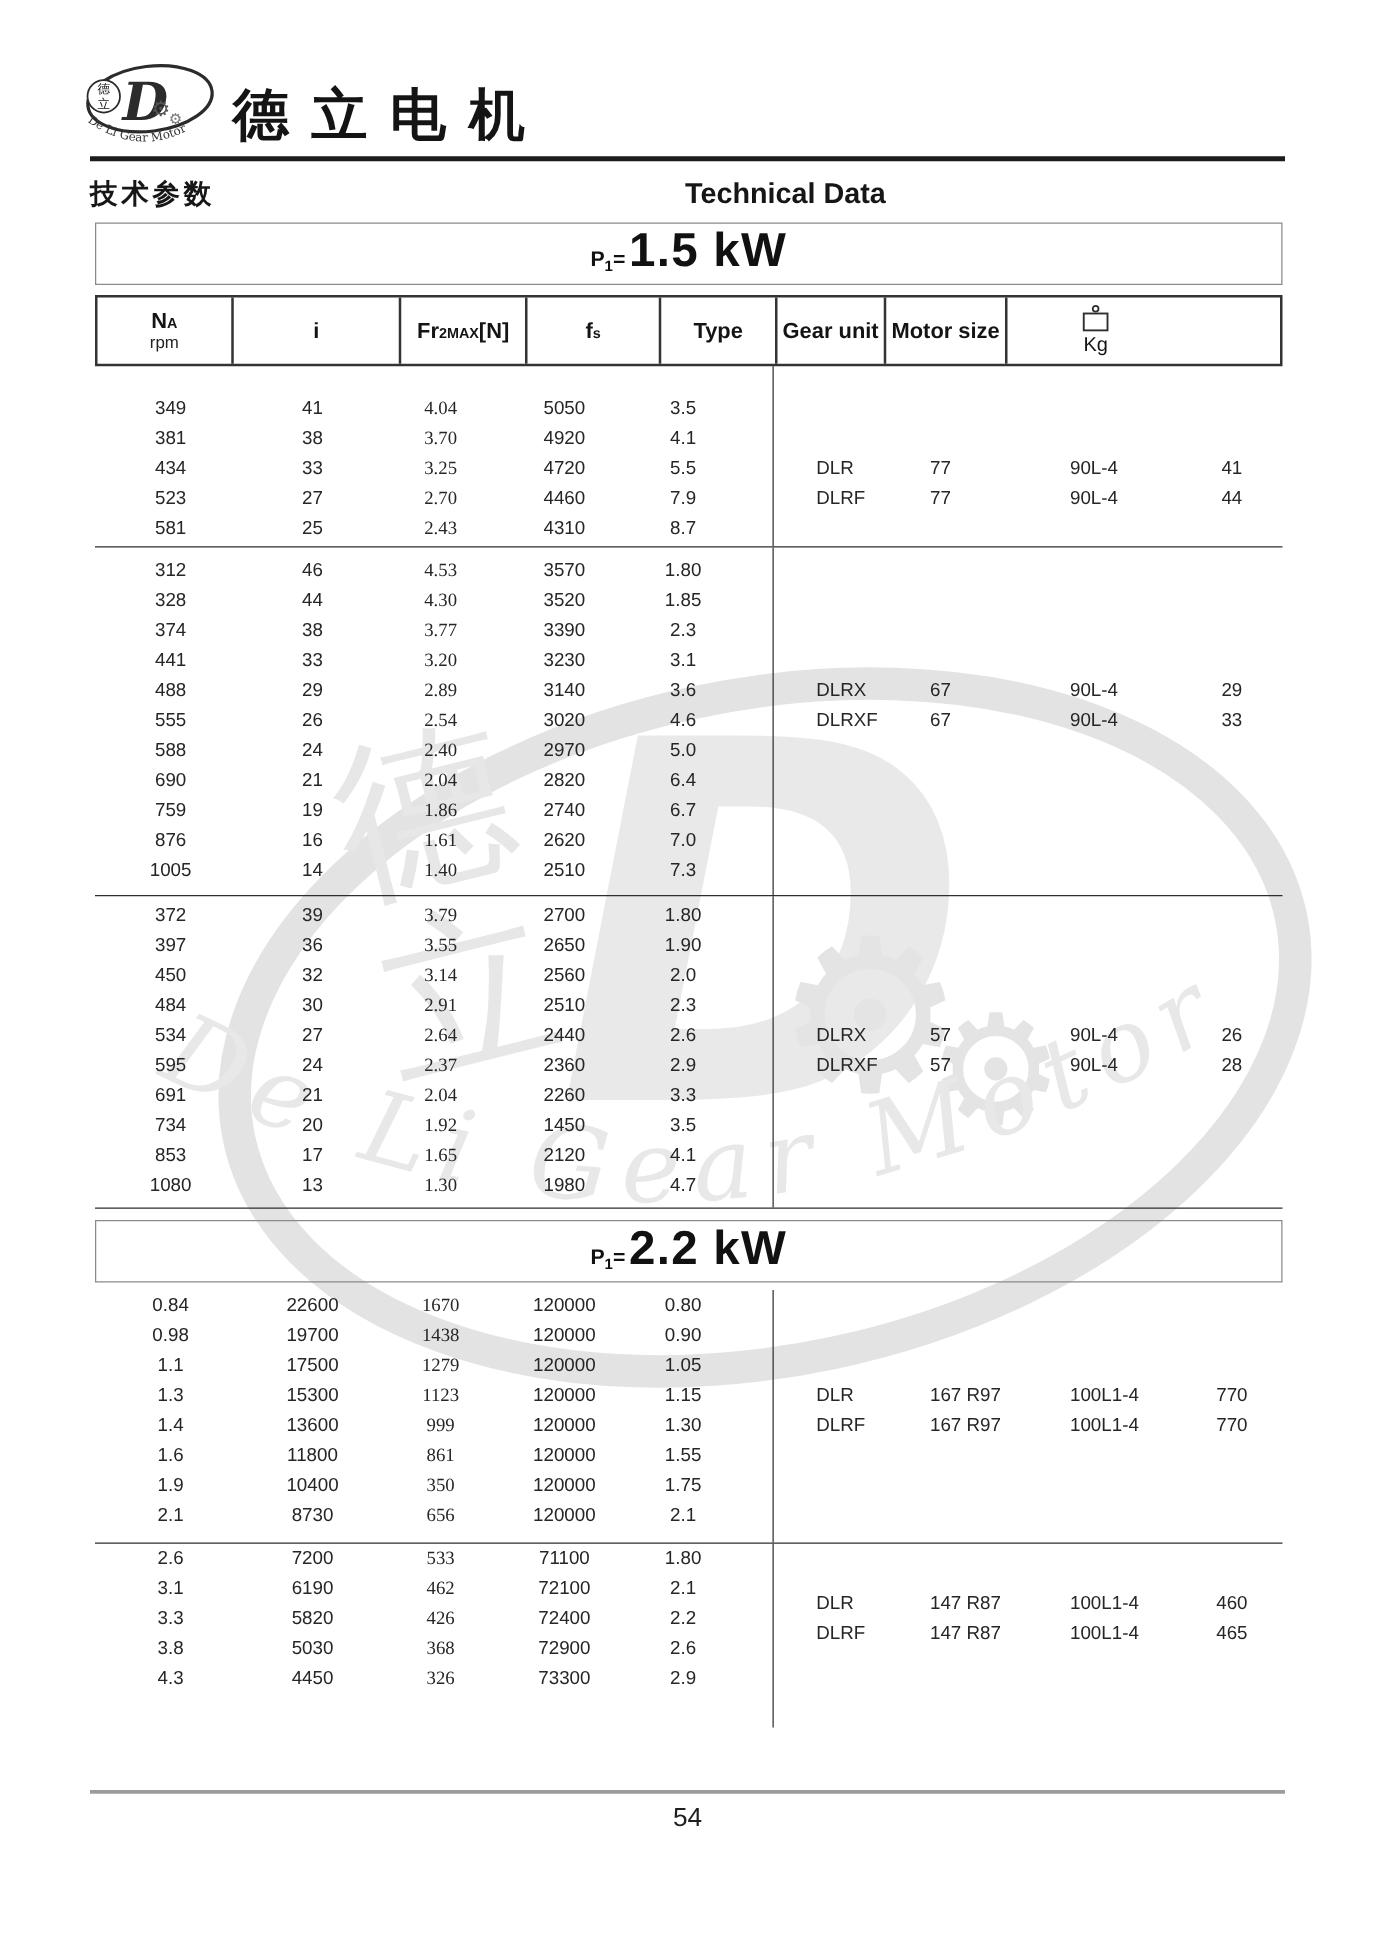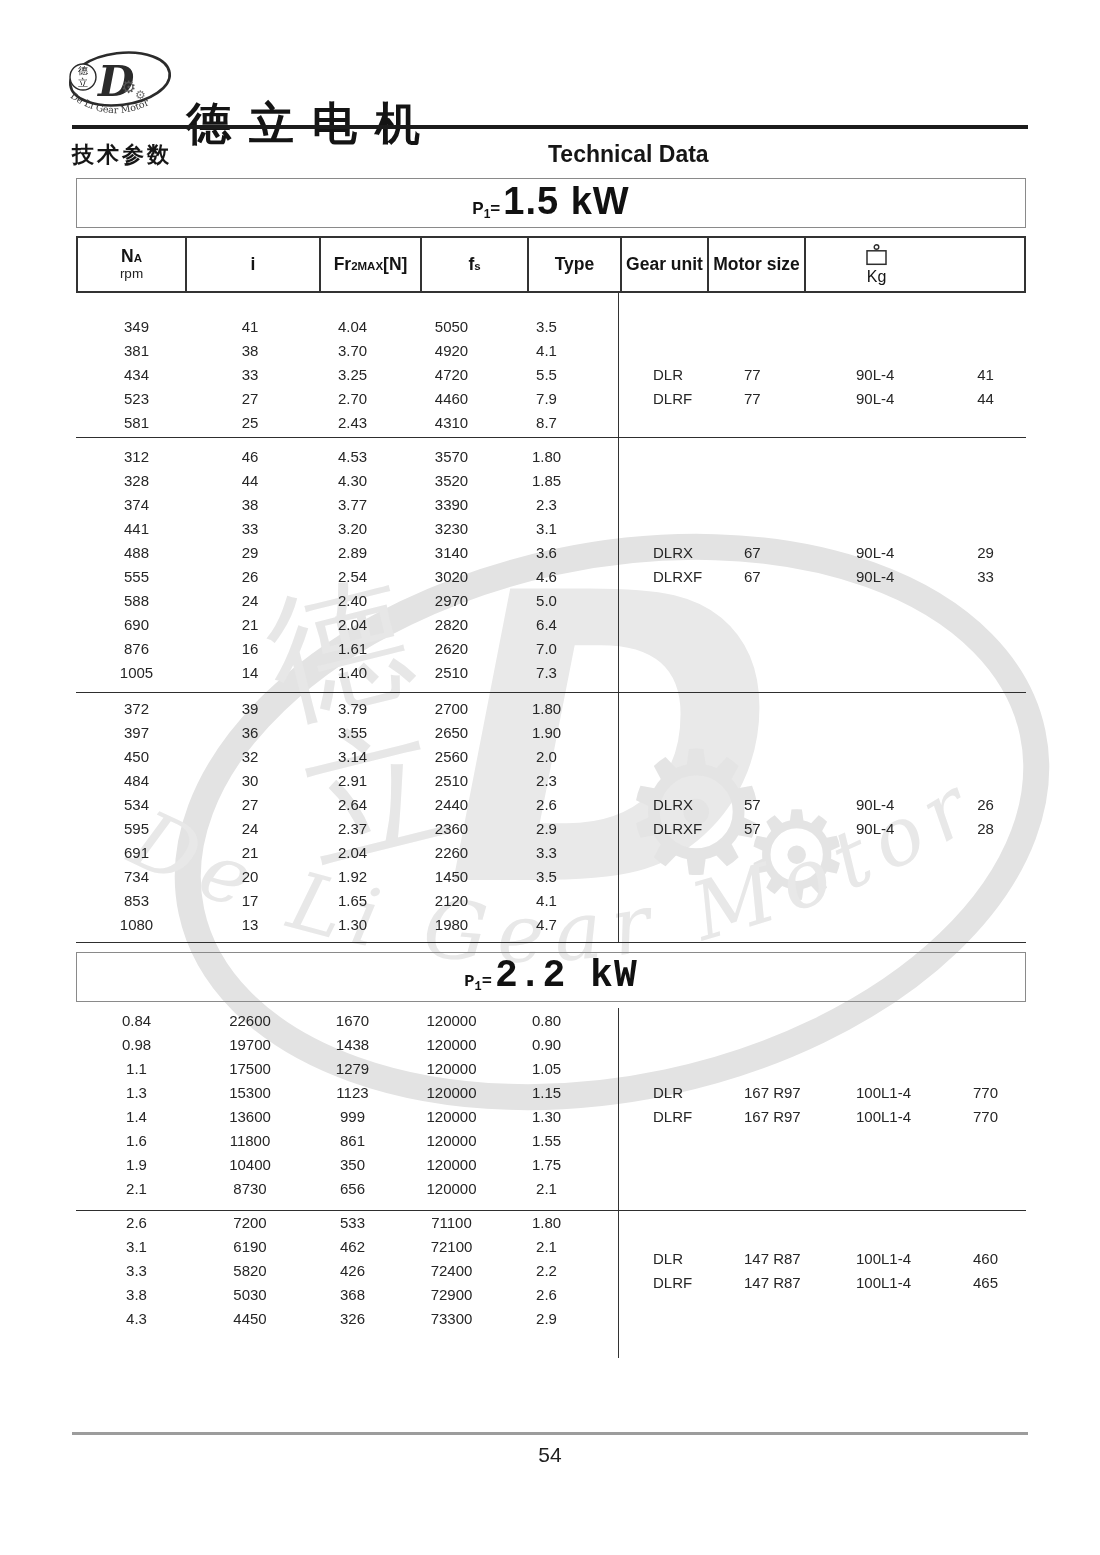--- a/index.html
+++ b/index.html
@@ -3,37 +3,37 @@
 <meta charset="utf-8">
 <style>
   html,body{margin:0;padding:0;background:#fff;}
   .page{position:relative;width:1100px;height:1555px;background:#ffffff;
         font-family:"Liberation Sans",sans-serif;color:#222;overflow:hidden;}
 
   
   .logo{position:absolute;left:62px;top:48px;z-index:2;}
   .brand{position:absolute;left:186px;top:62px;z-index:2;
          font-family:"DejaVu Serif",serif;font-size:45px;font-weight:bold;
-         letter-spacing:18px;color:#141414;white-space:nowrap;margin-top:32px;}
+         letter-spacing:18px;color:#141414;white-space:nowrap;}
   .toprule{position:absolute;left:72px;top:125px;width:956px;height:3.5px;background:#1c1c1c;z-index:2;}
   .sub-zh{position:absolute;left:72px;top:140px;font-size:22px;font-weight:bold;
           letter-spacing:3px;color:#161616;z-index:2;}
   .sub-en{position:absolute;left:548px;top:141px;font-size:23px;font-weight:bold;color:#161616;z-index:2;}
 
   
   .watermark{position:absolute;left:0;top:0;z-index:0;pointer-events:none;}
 
   
   .content{position:absolute;left:76px;top:178px;width:950px;z-index:1;}
   .title-box{height:50px;border:1.5px solid #8a8a8a;box-sizing:border-box;
              text-align:center;line-height:45px;white-space:nowrap;}
   .p-pre{font-size:17px;font-weight:bold;color:#111;}
   .p-sub{font-size:12px;font-weight:bold;color:#111;}
   .p-val{font-size:38px;font-weight:bold;color:#111;margin-left:3px;letter-spacing:1px;}
-  .tb2{margin-top:9px;font-family:Liberation Mono, monospace;}
+  .tb2{margin-top:9px;}
 
   .cols{margin-top:8px;display:grid;
         grid-template-columns:107px 134px 101px 107px 93px 87px 97px 143px 81px;
         height:57px;border:2px solid #333;box-sizing:border-box;}
   .hcell{border-left:2px solid #333;display:flex;flex-direction:column;
          align-items:center;justify-content:center;}
   .hcell:first-child{border-left:none;}
   .hmain{font-size:17.5px;font-weight:bold;color:#141414;line-height:1.05;}
   .hsub{font-size:11.5px;font-weight:bold;}
   .hunit{font-size:13.5px;color:#222;line-height:1.1;margin-top:1px;}
@@ -46,21 +46,21 @@
   [data-table="0"] .block:nth-child(1){padding:22px 0 2px;}
   [data-table="0"] .block:nth-child(2){padding:7px 0 6.5px;}
   [data-table="0"] .block:nth-child(3){padding:4px 0 5px;}
   [data-table="1"]{margin-top:6px;}
   [data-table="1"] .block:nth-child(1){padding:1px 0 9px;}
   [data-table="1"] .block:nth-child(2){padding:0 0 27px;border-bottom:none;}
 
   .row{display:grid;grid-template-columns:107px 134px 101px 107px 93px;height:24px;}
   .cell{font-size:15px;color:#262626;text-align:center;line-height:24px;}
   .c0{padding-left:14px;}
-  .c2{padding-right:30px;}
+  .c2{padding-right:30px;font-family:Liberation Serif, serif;}
   .c3{padding-right:40px;}
   .c4{padding-right:50px;}
 
   .types{position:absolute;left:542px;width:408px;}
   .trow{display:grid;grid-template-columns:87px 97px 143px 81px;height:24px;}
   .tcell{font-size:15px;color:#262626;line-height:24px;}
   .t0{padding-left:35px;}
   .t1{padding-left:39px;}
   .t2{padding-left:54px;}
   .t3{text-align:center;}
@@ -243,20 +243,27 @@
             <div class="cell c4">5.0</div>
           </div>
           <div class="row">
             <div class="cell c0">690</div>
             <div class="cell c1">21</div>
             <div class="cell c2">2.04</div>
             <div class="cell c3">2820</div>
             <div class="cell c4">6.4</div>
           </div>
           <div class="row">
+            <div class="cell c0">759</div>
+            <div class="cell c1">19</div>
+            <div class="cell c2">1.86</div>
+            <div class="cell c3">2740</div>
+            <div class="cell c4">6.7</div>
+          </div>
+          <div class="row">
             <div class="cell c0">876</div>
             <div class="cell c1">16</div>
             <div class="cell c2">1.61</div>
             <div class="cell c3">2620</div>
             <div class="cell c4">7.0</div>
           </div>
           <div class="row">
             <div class="cell c0">1005</div>
             <div class="cell c1">14</div>
             <div class="cell c2">1.40</div>

